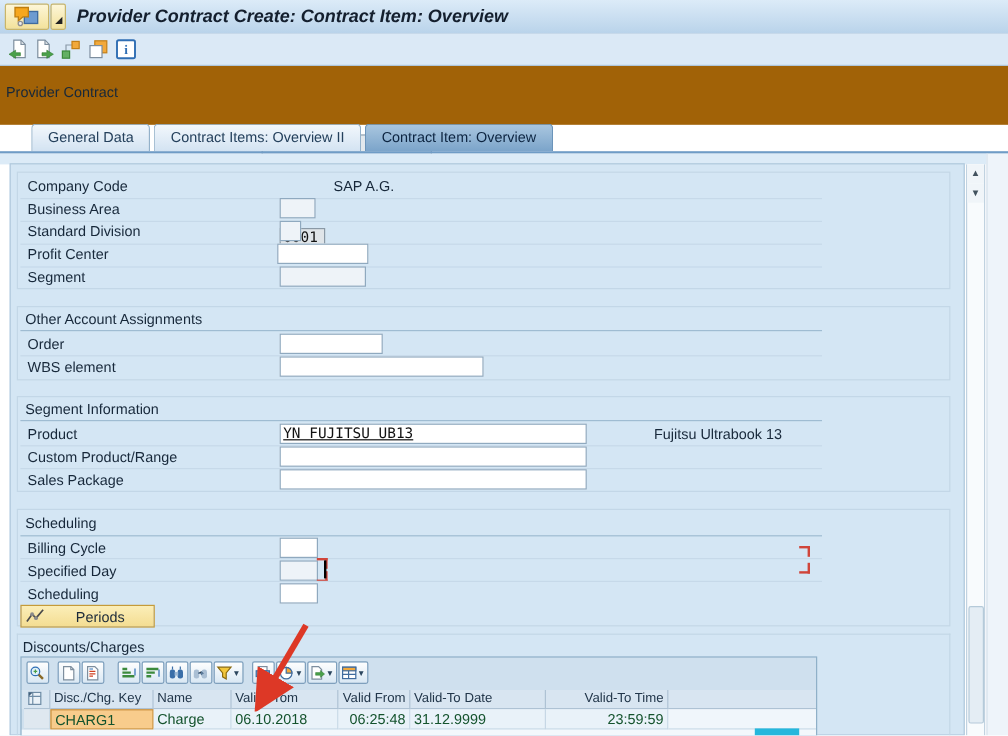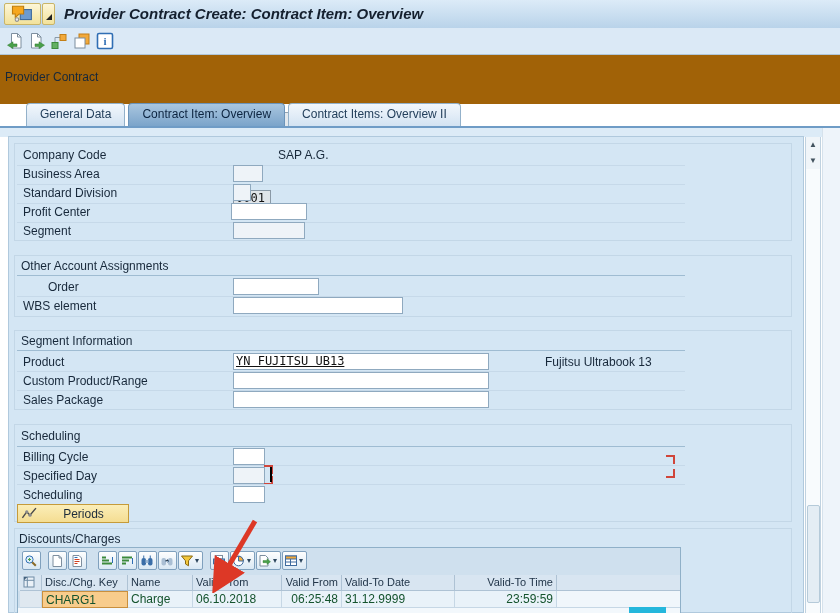--- a/index.html
+++ b/index.html
@@ -123,22 +123,22 @@
     </span>
   </div>
 
   <div class="pcstrip">
     <span class="lbl" style="left:5px;top:15px;">Provider Contract</span>
     <div class="fld ro" style="left:218px;top:13px;width:142px;height:19px;line-height:16px;">16</div>
   </div>
 
   <div class="tabs">
     <div class="tab">General Data</div>
+    <div class="tab">Contract Items: Overview II</div>
     <div class="tab active">Contract Item: Overview</div>
-    <div class="tab">Contract Items: Overview II</div>
   </div>
   <div class="tabline"></div>
 
   <div class="content-strip"></div>
   <div class="panel"></div>
   <div class="rgutter"></div>
 
   <div class="grp" style="left:14px;top:143px;width:778px;height:98px;">
     <span class="lbl" style="left:8px;top:4px;">Company Code</span>
     <div class="fld ro" style="left:218px;top:2px;width:38px;background:#e0e5e9;border-color:#8a99a6;">0001</div>
@@ -158,21 +158,21 @@
     <div class="sep" style="top:78px;width:668px;"></div>
 
     <span class="lbl" style="left:8px;top:80px;">Segment</span>
     <div class="fld dim" style="left:218px;top:78px;width:72px;"></div>
   </div>
 
   <div class="grp" style="left:14px;top:255px;width:778px;height:62px;">
     <span class="grp-title" style="top:3px;">Other Account Assignments</span>
     <div class="sep" style="top:19px;width:668px;background:#9fbcd2;"></div>
 
-    <span class="lbl" style="left:8px;top:24px;margin-left:25px;">Order</span>
+    <span class="lbl" style="left:8px;top:24px;">Order</span>
     <div class="fld" style="left:218px;top:22px;width:86px;"></div>
     <div class="sep" style="top:40px;width:668px;"></div>
 
     <span class="lbl" style="left:8px;top:43px;">WBS element</span>
     <div class="fld" style="left:218px;top:41px;width:170px;"></div>
   </div>
 
   <div class="grp" style="left:14px;top:330px;width:778px;height:80px;">
     <span class="grp-title" style="top:3px;">Segment Information</span>
     <div class="sep" style="top:19px;width:668px;background:#9fbcd2;"></div>

